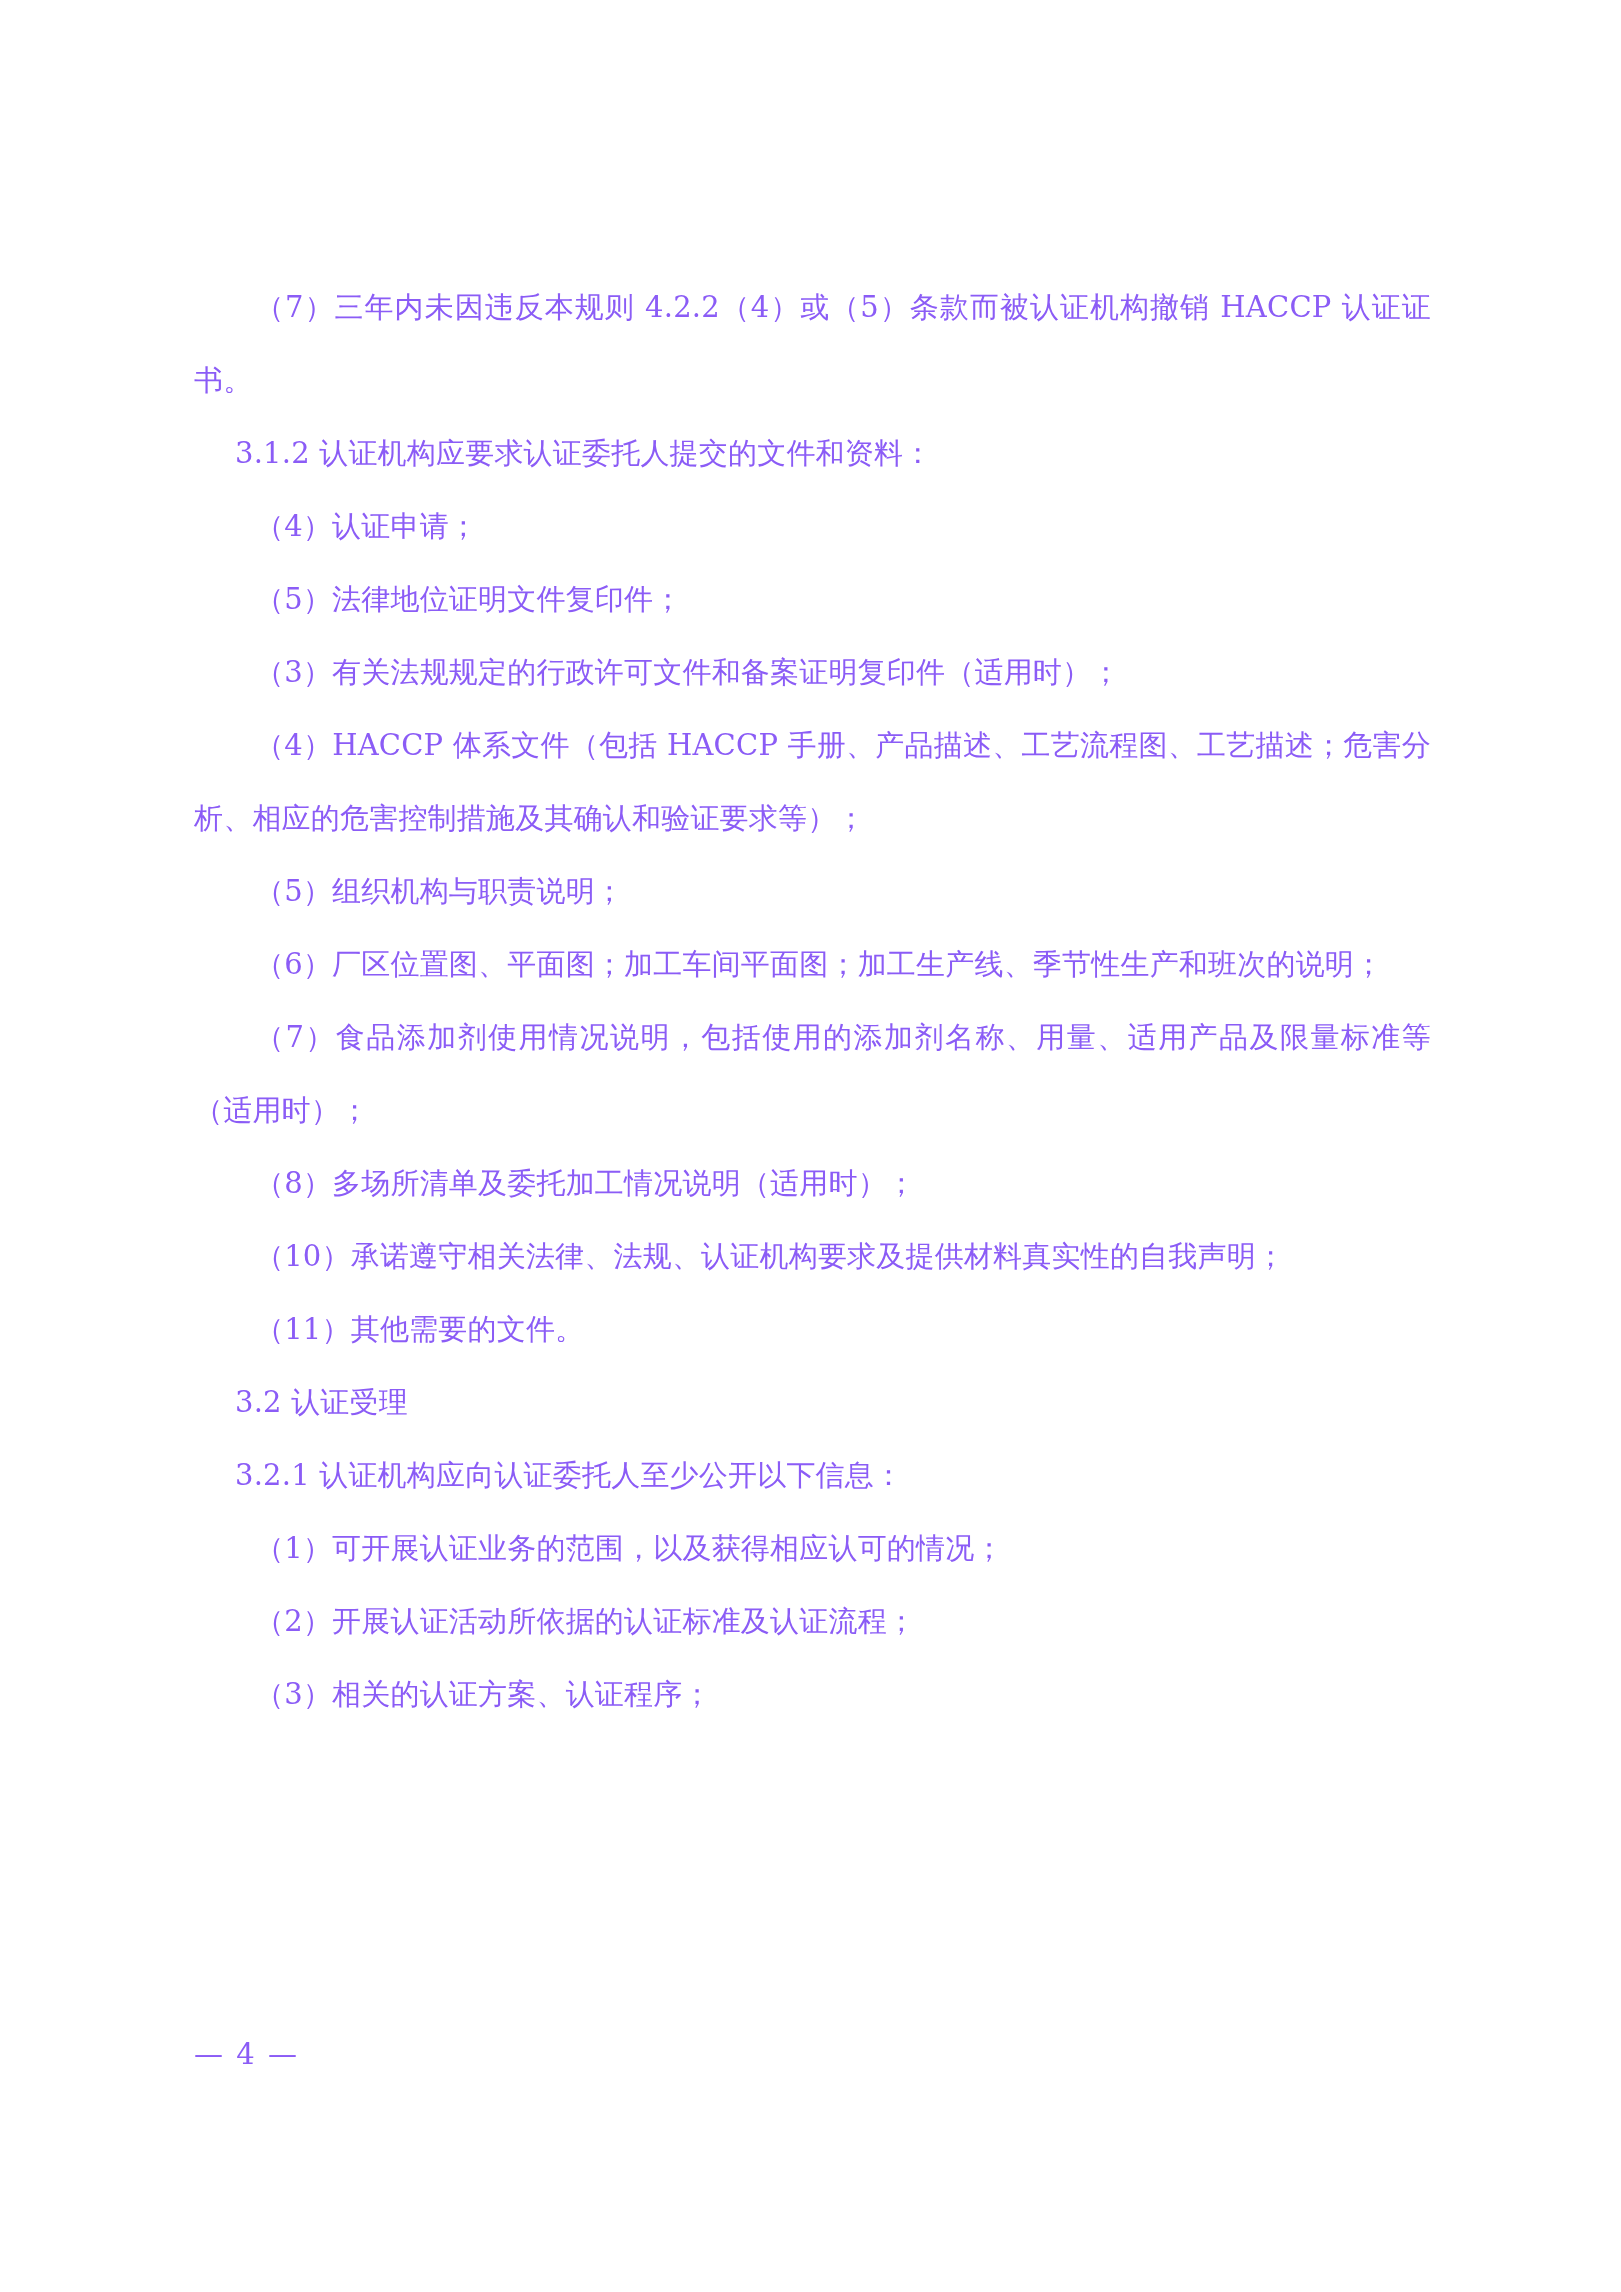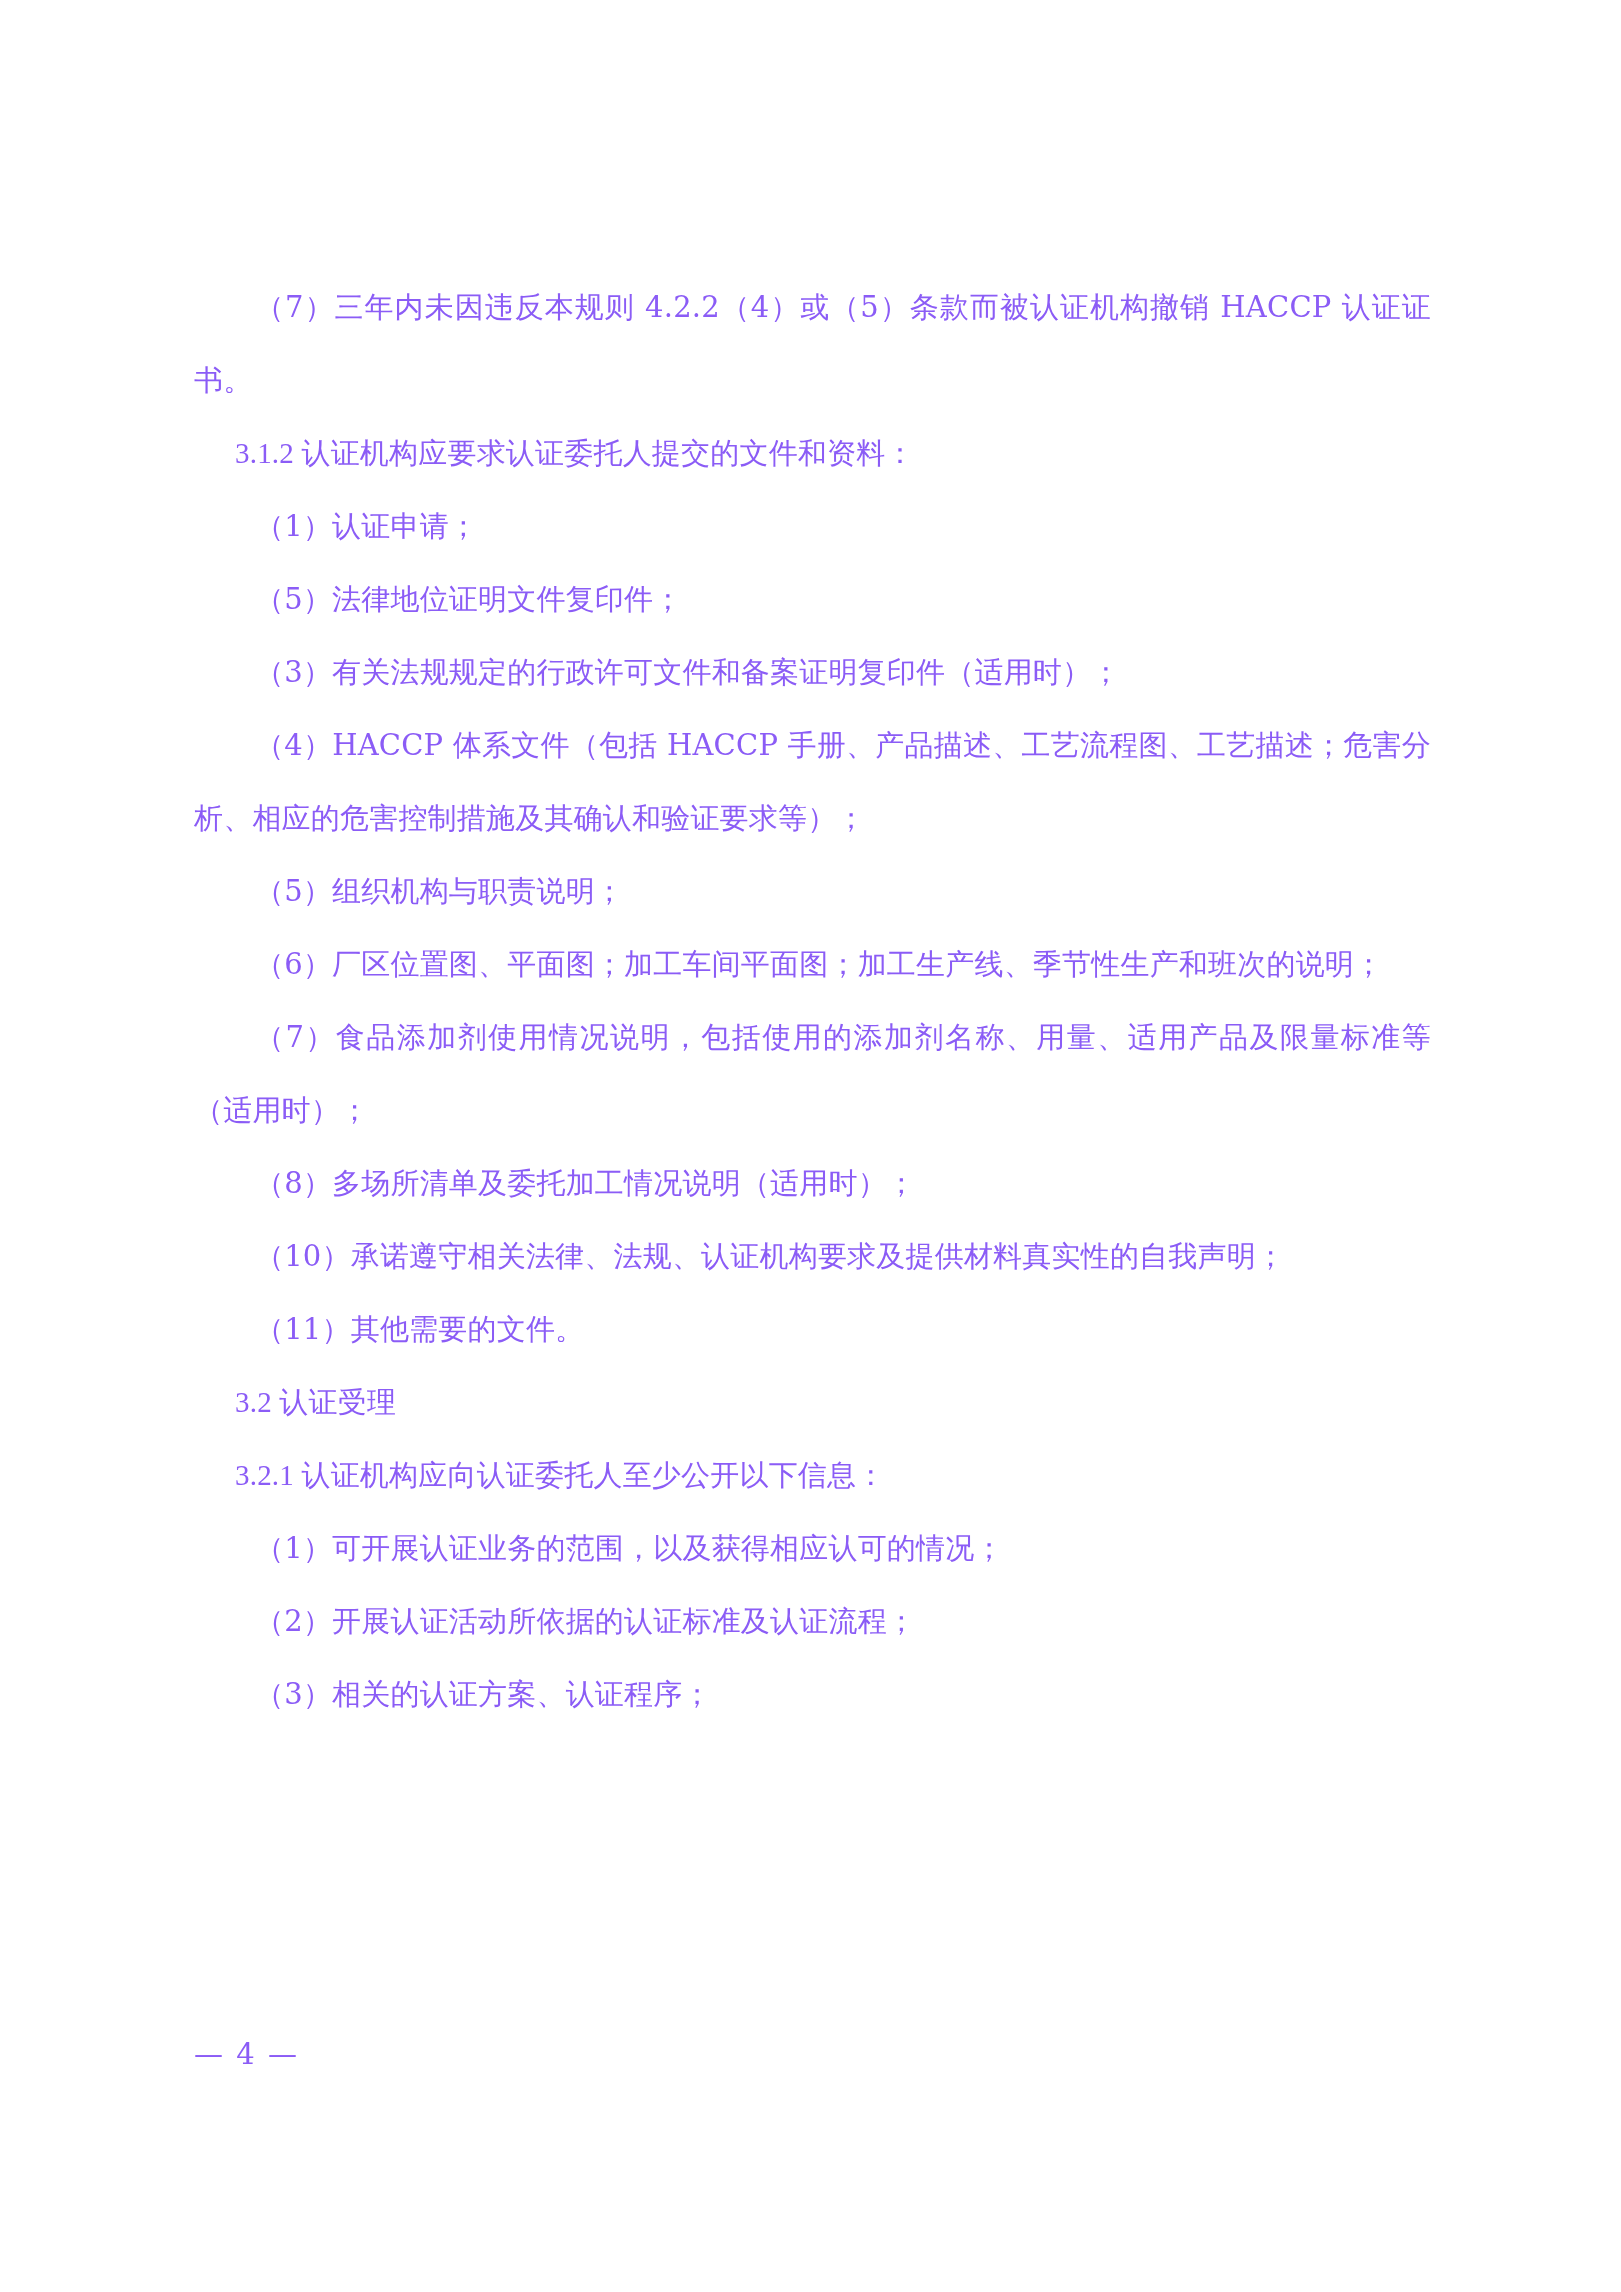--- a/index.html
+++ b/index.html
@@ -29,42 +29,41 @@
     font-size: 29px;
     line-height: 73px;
     text-align: justify;
     text-justify: inter-ideograph;
     letter-spacing: 0.2px;
     text-indent: 61px;
     font-family: "DejaVu Serif", "Liberation Serif", serif;
   }
   p.para.heading {
     text-indent: 41px;
-    font-family: Liberation Serif, serif;
   }
   .pagenum {
     position: absolute;
     left: 194px;
     top: 2031px;
     width: 1237px;
     font-size: 29px;
     line-height: 39px;
     font-family: "DejaVu Serif", "Liberation Serif", serif;
     text-align: left;
     letter-spacing: 2px;
   }
 </style>
 </head>
 <body>
 
 <div class="page">
   <div class="content">
     <p class="para">（7）三年内未因违反本规则 4.2.2（4）或（5）条款而被认证机构撤销 HACCP 认证证书。</p>
     <p class="para heading">3.1.2 认证机构应要求认证委托人提交的文件和资料：</p>
-    <p class="para">（1）认证申请；</p>
+    <p class="para">（4）认证申请；</p>
     <p class="para">（5）法律地位证明文件复印件；</p>
     <p class="para">（3）有关法规规定的行政许可文件和备案证明复印件（适用时）；</p>
     <p class="para">（4）HACCP 体系文件（包括 HACCP 手册、产品描述、工艺流程图、工艺描述；危害分析、相应的危害控制措施及其确认和验证要求等）；</p>
     <p class="para">（5）组织机构与职责说明；</p>
     <p class="para">（6）厂区位置图、平面图；加工车间平面图；加工生产线、季节性生产和班次的说明；</p>
     <p class="para">（7）食品添加剂使用情况说明，包括使用的添加剂名称、用量、适用产品及限量标准等（适用时）；</p>
     <p class="para">（8）多场所清单及委托加工情况说明（适用时）；</p>
     <p class="para">（10）承诺遵守相关法律、法规、认证机构要求及提供材料真实性的自我声明；</p>
     <p class="para">（11）其他需要的文件。</p>
     <p class="para heading">3.2 认证受理</p>

